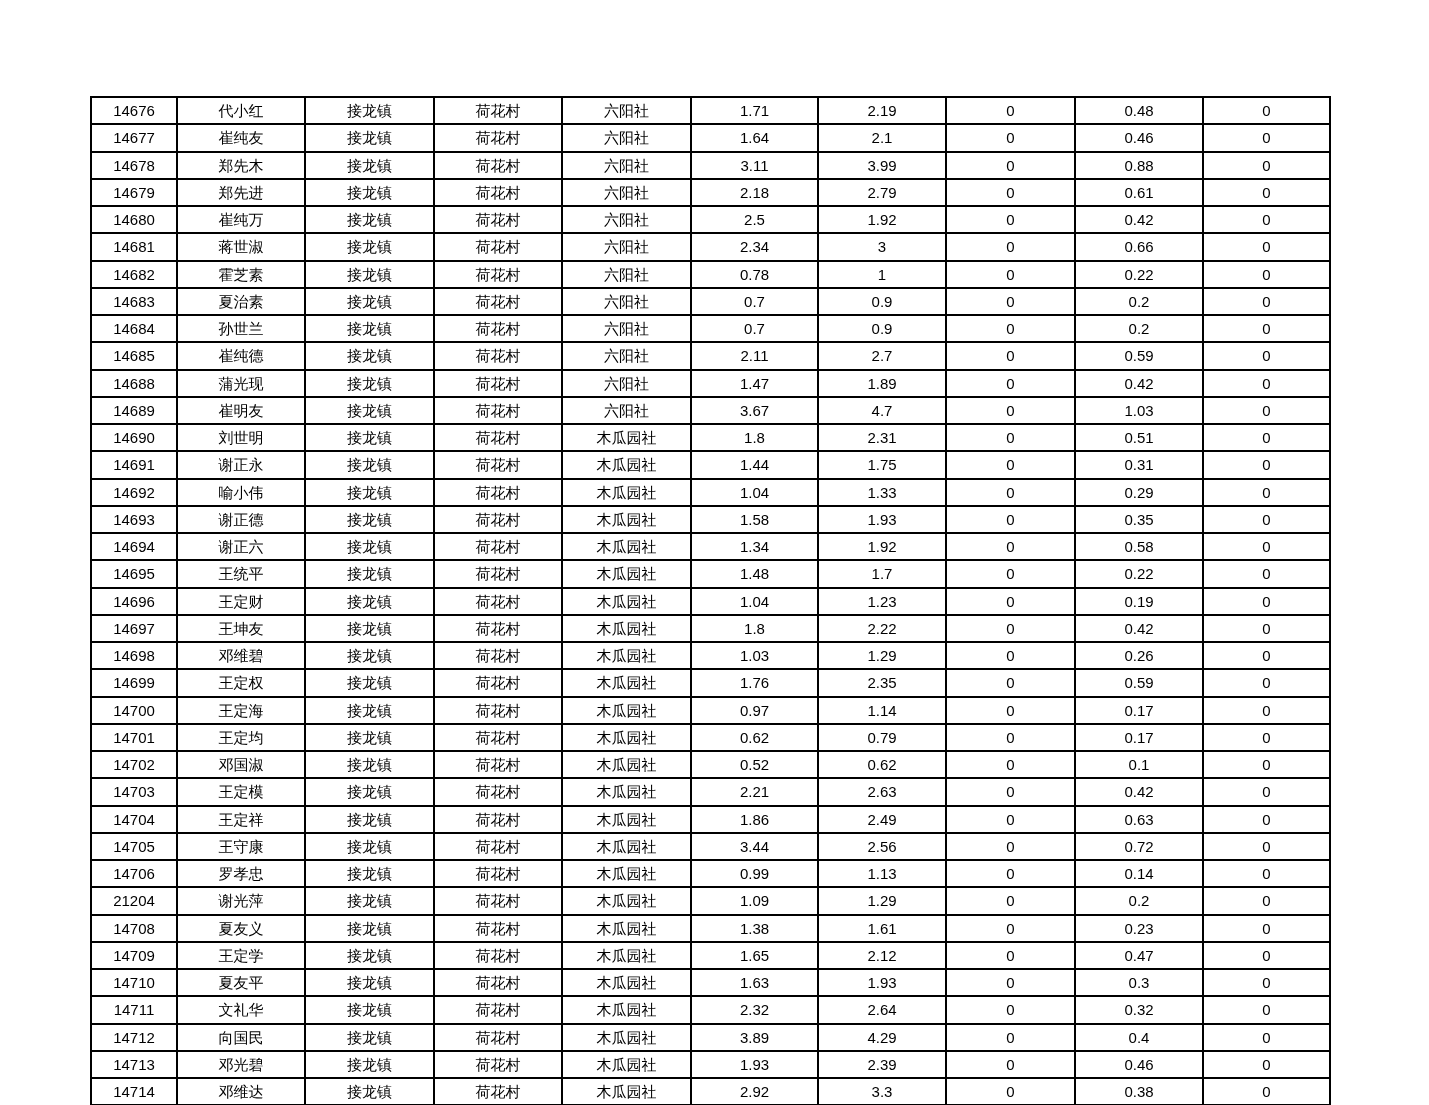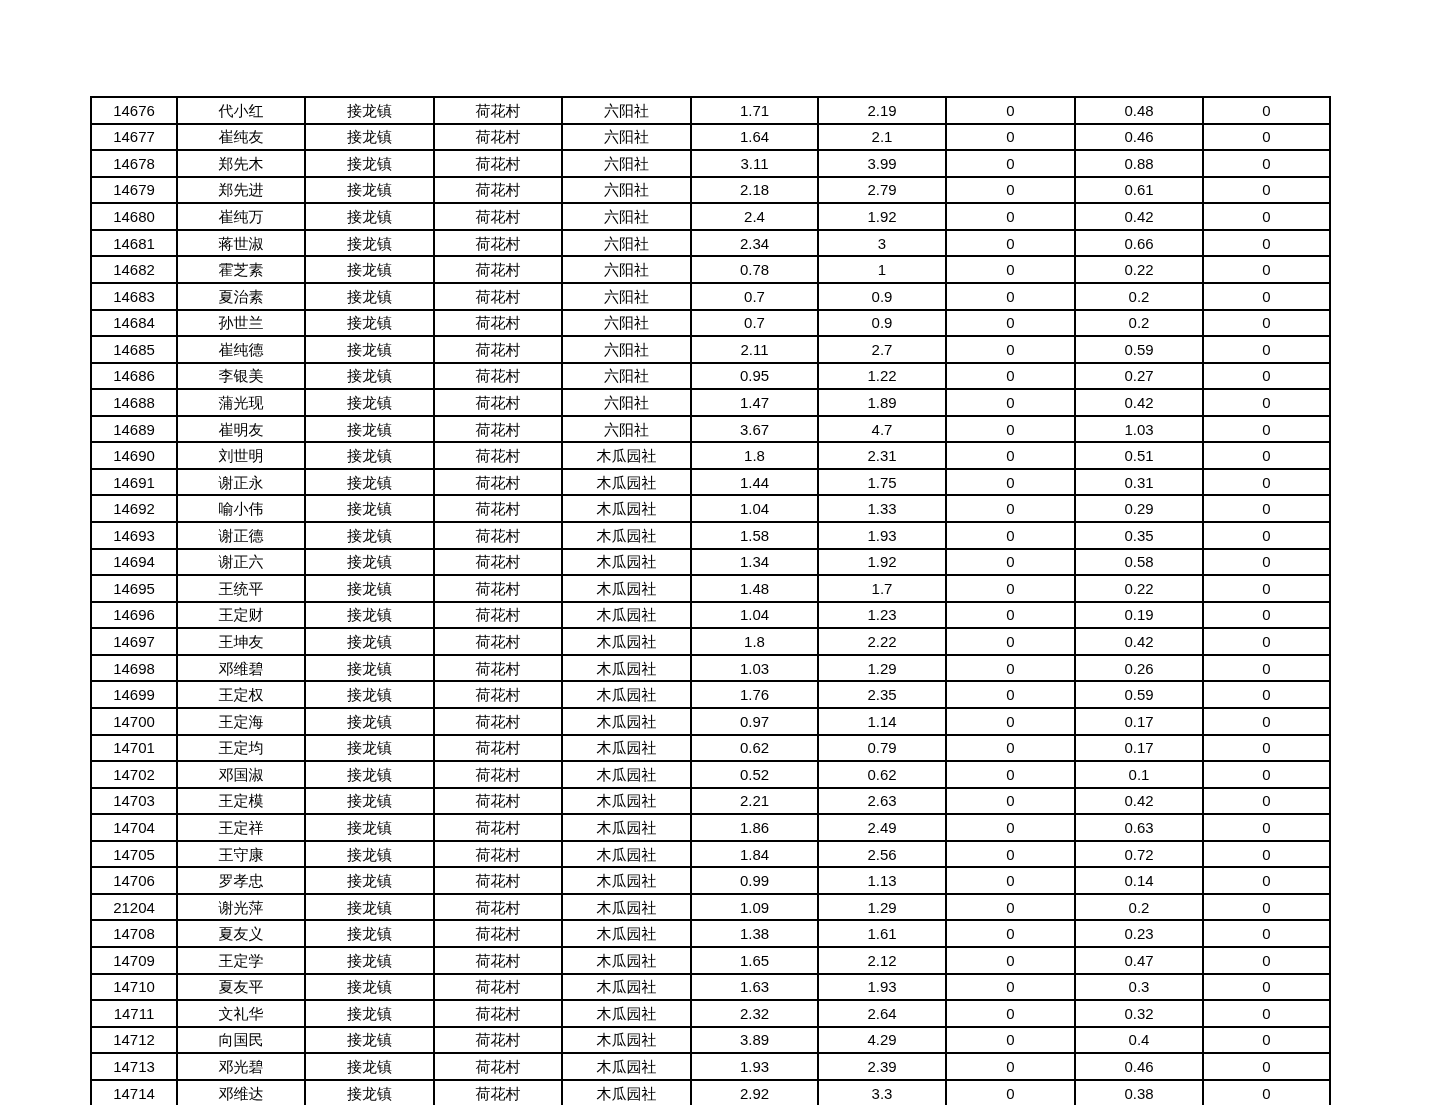--- a/index.html
+++ b/index.html
@@ -103,21 +103,21 @@
           <td>0</td>
           <td>0.61</td>
           <td>0</td>
         </tr>
         <tr>
           <td>14680</td>
           <td>崔纯万</td>
           <td>接龙镇</td>
           <td>荷花村</td>
           <td>六阳社</td>
-          <td>2.4</td>
+          <td>2.5</td>
           <td>1.92</td>
           <td>0</td>
           <td>0.42</td>
           <td>0</td>
         </tr>
         <tr>
           <td>14681</td>
           <td>蒋世淑</td>
           <td>接龙镇</td>
           <td>荷花村</td>
@@ -170,32 +170,20 @@
           <td>接龙镇</td>
           <td>荷花村</td>
           <td>六阳社</td>
           <td>2.11</td>
           <td>2.7</td>
           <td>0</td>
           <td>0.59</td>
           <td>0</td>
         </tr>
         <tr>
-          <td>14686</td>
-          <td>李银美</td>
-          <td>接龙镇</td>
-          <td>荷花村</td>
-          <td>六阳社</td>
-          <td>0.95</td>
-          <td>1.22</td>
-          <td>0</td>
-          <td>0.27</td>
-          <td>0</td>
-        </tr>
-        <tr>
           <td>14688</td>
           <td>蒲光现</td>
           <td>接龙镇</td>
           <td>荷花村</td>
           <td>六阳社</td>
           <td>1.47</td>
           <td>1.89</td>
           <td>0</td>
           <td>0.42</td>
           <td>0</td>
@@ -391,21 +379,21 @@
           <td>0</td>
           <td>0.63</td>
           <td>0</td>
         </tr>
         <tr>
           <td>14705</td>
           <td>王守康</td>
           <td>接龙镇</td>
           <td>荷花村</td>
           <td>木瓜园社</td>
-          <td>1.84</td>
+          <td>3.44</td>
           <td>2.56</td>
           <td>0</td>
           <td>0.72</td>
           <td>0</td>
         </tr>
         <tr>
           <td>14706</td>
           <td>罗孝忠</td>
           <td>接龙镇</td>
           <td>荷花村</td>

